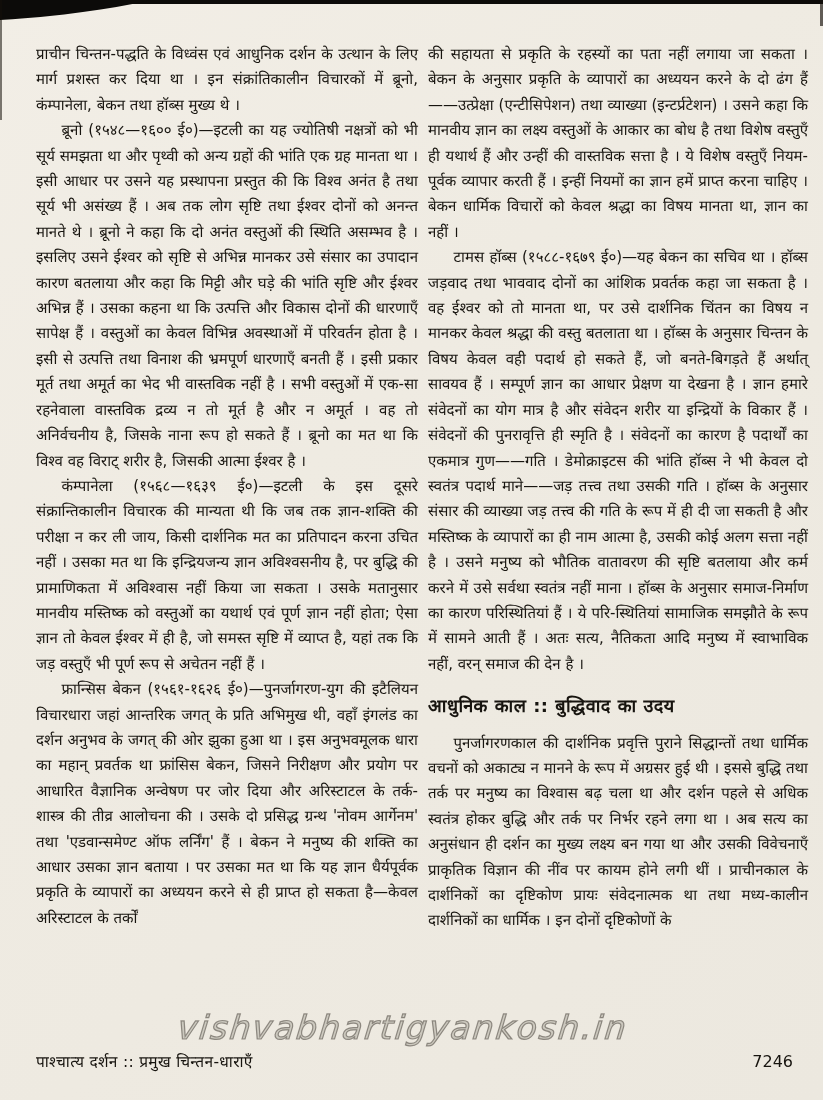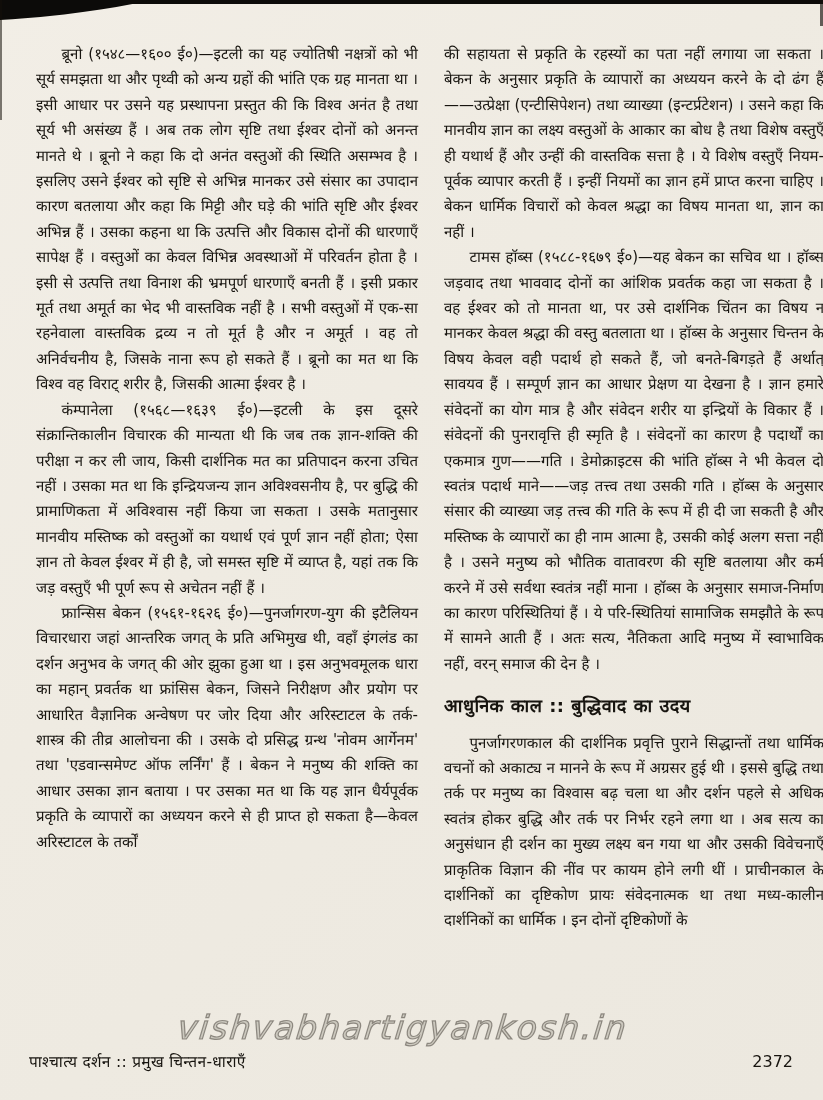--- a/index.html
+++ b/index.html
@@ -12,70 +12,71 @@
   .page{position:absolute;inset:0;background:linear-gradient(135deg,#f2eee6 0%,#efebe2 40%,#ece8df 100%);}
   
   .scan-top-line{position:absolute;top:0;left:0;right:0;height:4px;background:#0c0b09;}
   .scan-corner{position:absolute;top:-18px;left:-36px;width:230px;height:34px;background:#0c0b09;
     border-radius:0 0 100% 20px;transform:rotate(-3deg);}
   .scan-left-edge{position:absolute;top:0;left:0;width:2px;height:120px;background:rgba(20,16,10,.55);}
   .scan-right-notch{position:absolute;top:0;right:0;width:3px;height:26px;background:rgba(20,16,10,.65);}
 
   .col{position:absolute;top:42px;text-align:justify;font-size:15px;line-height:25.4px;}
   .col-left{left:36px;width:382px;}
-  .col-right{left:444px;width:380px;}
+  .col-right{left:428px;width:380px;}
   .col p{margin:0;}
   .col p.indent{text-indent:1.7em;}
   .lead{font-weight:normal;}
 
   h2.section-heading{
     margin:16px 0 12px;font-size:18px;font-weight:bold;
     text-indent:0;letter-spacing:.5px;
   }
 
   .watermark{
     position:absolute;left:178px;top:1008px;width:460px;
     font-size:33px;font-style:italic;letter-spacing:2px;white-space:nowrap;
     color:rgba(120,115,105,0.28);
     -webkit-text-stroke:1.2px rgba(75,70,62,0.55);
     transform:skewX(-6deg);
     pointer-events:none;
   }
 
   .footer{
-    position:absolute;left:29px;right:30px;top:1050px;
+    position:absolute;left:36px;right:30px;top:1050px;
     display:flex;justify-content:space-between;align-items:baseline;
     font-size:15.5px;
   }
   .footer .running-title{letter-spacing:.3px;}
   .footer .page-number{font-size:16px;}
 </style>
 </head>
 <body>
 
 <div class="page">
 
   <div class="scan-top-line"></div>
   <div class="scan-corner"></div>
   <div class="scan-left-edge"></div>
   <div class="scan-right-notch"></div>
 
   <div class="col col-left">
+    <p><span>प्राचीन चिन्तन-पद्धति के विध्वंस एवं आधुनिक दर्शन के उत्थान के लिए मार्ग प्रशस्त कर दिया था । इन संक्रांतिकालीन विचारकों में ब्रूनो, कंम्पानेला, बेकन तथा हॉब्स मुख्य थे ।</span></p>
     <p class="indent"><span class="lead">ब्रूनो (१५४८—१६०० ई०)</span><span>—इटली का यह ज्योतिषी नक्षत्रों को भी सूर्य समझता था और पृथ्वी को अन्य ग्रहों की भांति एक ग्रह मानता था । इसी आधार पर उसने यह प्रस्थापना प्रस्तुत की कि विश्व अनंत है तथा सूर्य भी असंख्य हैं । अब तक लोग सृष्टि तथा ईश्वर दोनों को अनन्त मानते थे । ब्रूनो ने कहा कि दो अनंत वस्तुओं की स्थिति असम्भव है । इसलिए उसने ईश्वर को सृष्टि से अभिन्न मानकर उसे संसार का उपादान कारण बतलाया और कहा कि मिट्टी और घड़े की भांति सृष्टि और ईश्वर अभिन्न हैं । उसका कहना था कि उत्पत्ति और विकास दोनों की धारणाएँ सापेक्ष हैं । वस्तुओं का केवल विभिन्न अवस्थाओं में परिवर्तन होता है । इसी से उत्पत्ति तथा विनाश की भ्रमपूर्ण धारणाएँ बनती हैं । इसी प्रकार मूर्त तथा अमूर्त का भेद भी वास्तविक नहीं है । सभी वस्तुओं में एक-सा रहनेवाला वास्तविक द्रव्य न तो मूर्त है और न अमूर्त । वह तो अनिर्वचनीय है, जिसके नाना रूप हो सकते हैं । ब्रूनो का मत था कि विश्व वह विराट् शरीर है, जिसकी आत्मा ईश्वर है ।</span></p>
     <p class="indent"><span class="lead">कंम्पानेला (१५६८—१६३९ ई०)</span><span>—इटली के इस दूसरे संक्रान्तिकालीन विचारक की मान्यता थी कि जब तक ज्ञान-शक्ति की परीक्षा न कर ली जाय, किसी दार्शनिक मत का प्रतिपादन करना उचित नहीं । उसका मत था कि इन्द्रियजन्य ज्ञान अविश्वसनीय है, पर बुद्धि की प्रामाणिकता में अविश्वास नहीं किया जा सकता । उसके मतानुसार मानवीय मस्तिष्क को वस्तुओं का यथार्थ एवं पूर्ण ज्ञान नहीं होता; ऐसा ज्ञान तो केवल ईश्वर में ही है, जो समस्त सृष्टि में व्याप्त है, यहां तक कि जड़ वस्तुएँ भी पूर्ण रूप से अचेतन नहीं हैं ।</span></p>
     <p class="indent"><span class="lead">फ्रान्सिस बेकन (१५६१-१६२६ ई०)</span><span>—पुनर्जागरण-युग की इटैलियन विचारधारा जहां आन्तरिक जगत् के प्रति अभिमुख थी, वहाँ इंगलंड का दर्शन अनुभव के जगत् की ओर झुका हुआ था । इस अनुभवमूलक धारा का महान् प्रवर्तक था फ्रांसिस बेकन, जिसने निरीक्षण और प्रयोग पर आधारित वैज्ञानिक अन्वेषण पर जोर दिया और अरिस्टाटल के तर्क-शास्त्र की तीव्र आलोचना की । उसके दो प्रसिद्ध ग्रन्थ 'नोवम आर्गेनम' तथा 'एडवान्समेण्ट ऑफ लर्निंग' हैं । बेकन ने मनुष्य की शक्ति का आधार उसका ज्ञान बताया । पर उसका मत था कि यह ज्ञान धैर्यपूर्वक प्रकृति के व्यापारों का अध्ययन करने से ही प्राप्त हो सकता है—केवल अरिस्टाटल के तर्कों</span></p>
   </div>
 
   <div class="col col-right">
     <p><span>की सहायता से प्रकृति के रहस्यों का पता नहीं लगाया जा सकता । बेकन के अनुसार प्रकृति के व्यापारों का अध्ययन करने के दो ढंग हैं——उत्प्रेक्षा (एन्टीसिपेशन) तथा व्याख्या (इन्टर्प्रटेशन) । उसने कहा कि मानवीय ज्ञान का लक्ष्य वस्तुओं के आकार का बोध है तथा विशेष वस्तुएँ ही यथार्थ हैं और उन्हीं की वास्तविक सत्ता है । ये विशेष वस्तुएँ नियम-पूर्वक व्यापार करती हैं । इन्हीं नियमों का ज्ञान हमें प्राप्त करना चाहिए । बेकन धार्मिक विचारों को केवल श्रद्धा का विषय मानता था, ज्ञान का नहीं ।</span></p>
     <p class="indent"><span class="lead">टामस हॉब्स (१५८८-१६७९ ई०)</span><span>—यह बेकन का सचिव था । हॉब्स जड़वाद तथा भाववाद दोनों का आंशिक प्रवर्तक कहा जा सकता है । वह ईश्वर को तो मानता था, पर उसे दार्शनिक चिंतन का विषय न मानकर केवल श्रद्धा की वस्तु बतलाता था । हॉब्स के अनुसार चिन्तन के विषय केवल वही पदार्थ हो सकते हैं, जो बनते-बिगड़ते हैं अर्थात् सावयव हैं । सम्पूर्ण ज्ञान का आधार प्रेक्षण या देखना है । ज्ञान हमारे संवेदनों का योग मात्र है और संवेदन शरीर या इन्द्रियों के विकार हैं । संवेदनों की पुनरावृत्ति ही स्मृति है । संवेदनों का कारण है पदार्थों का एकमात्र गुण——गति । डेमोक्राइटस की भांति हॉब्स ने भी केवल दो स्वतंत्र पदार्थ माने——जड़ तत्त्व तथा उसकी गति । हॉब्स के अनुसार संसार की व्याख्या जड़ तत्त्व की गति के रूप में ही दी जा सकती है और मस्तिष्क के व्यापारों का ही नाम आत्मा है, उसकी कोई अलग सत्ता नहीं है । उसने मनुष्य को भौतिक वातावरण की सृष्टि बतलाया और कर्म करने में उसे सर्वथा स्वतंत्र नहीं माना । हॉब्स के अनुसार समाज-निर्माण का कारण परिस्थितियां हैं । ये परि-स्थितियां सामाजिक समझौते के रूप में सामने आती हैं । अतः सत्य, नैतिकता आदि मनुष्य में स्वाभाविक नहीं, वरन् समाज की देन है ।</span></p>
     <h2 class="section-heading">आधुनिक काल :: बुद्धिवाद का उदय</h2>
     <p class="indent"><span>पुनर्जागरणकाल की दार्शनिक प्रवृत्ति पुराने सिद्धान्तों तथा धार्मिक वचनों को अकाट्य न मानने के रूप में अग्रसर हुई थी । इससे बुद्धि तथा तर्क पर मनुष्य का विश्वास बढ़ चला था और दर्शन पहले से अधिक स्वतंत्र होकर बुद्धि और तर्क पर निर्भर रहने लगा था । अब सत्य का अनुसंधान ही दर्शन का मुख्य लक्ष्य बन गया था और उसकी विवेचनाएँ प्राकृतिक विज्ञान की नींव पर कायम होने लगी थीं । प्राचीनकाल के दार्शनिकों का दृष्टिकोण प्रायः संवेदनात्मक था तथा मध्य-कालीन दार्शनिकों का धार्मिक । इन दोनों दृष्टिकोणों के</span></p>
   </div>
 
   <div class="watermark">vishvabhartigyankosh.in</div>
 
   <div class="footer">
     <span class="running-title">पाश्चात्य दर्शन :: प्रमुख चिन्तन-धाराएँ</span>
-    <span class="page-number">2372</span>
+    <span class="page-number">7246</span>
   </div>
 
 </div>
 
 </body></html>

